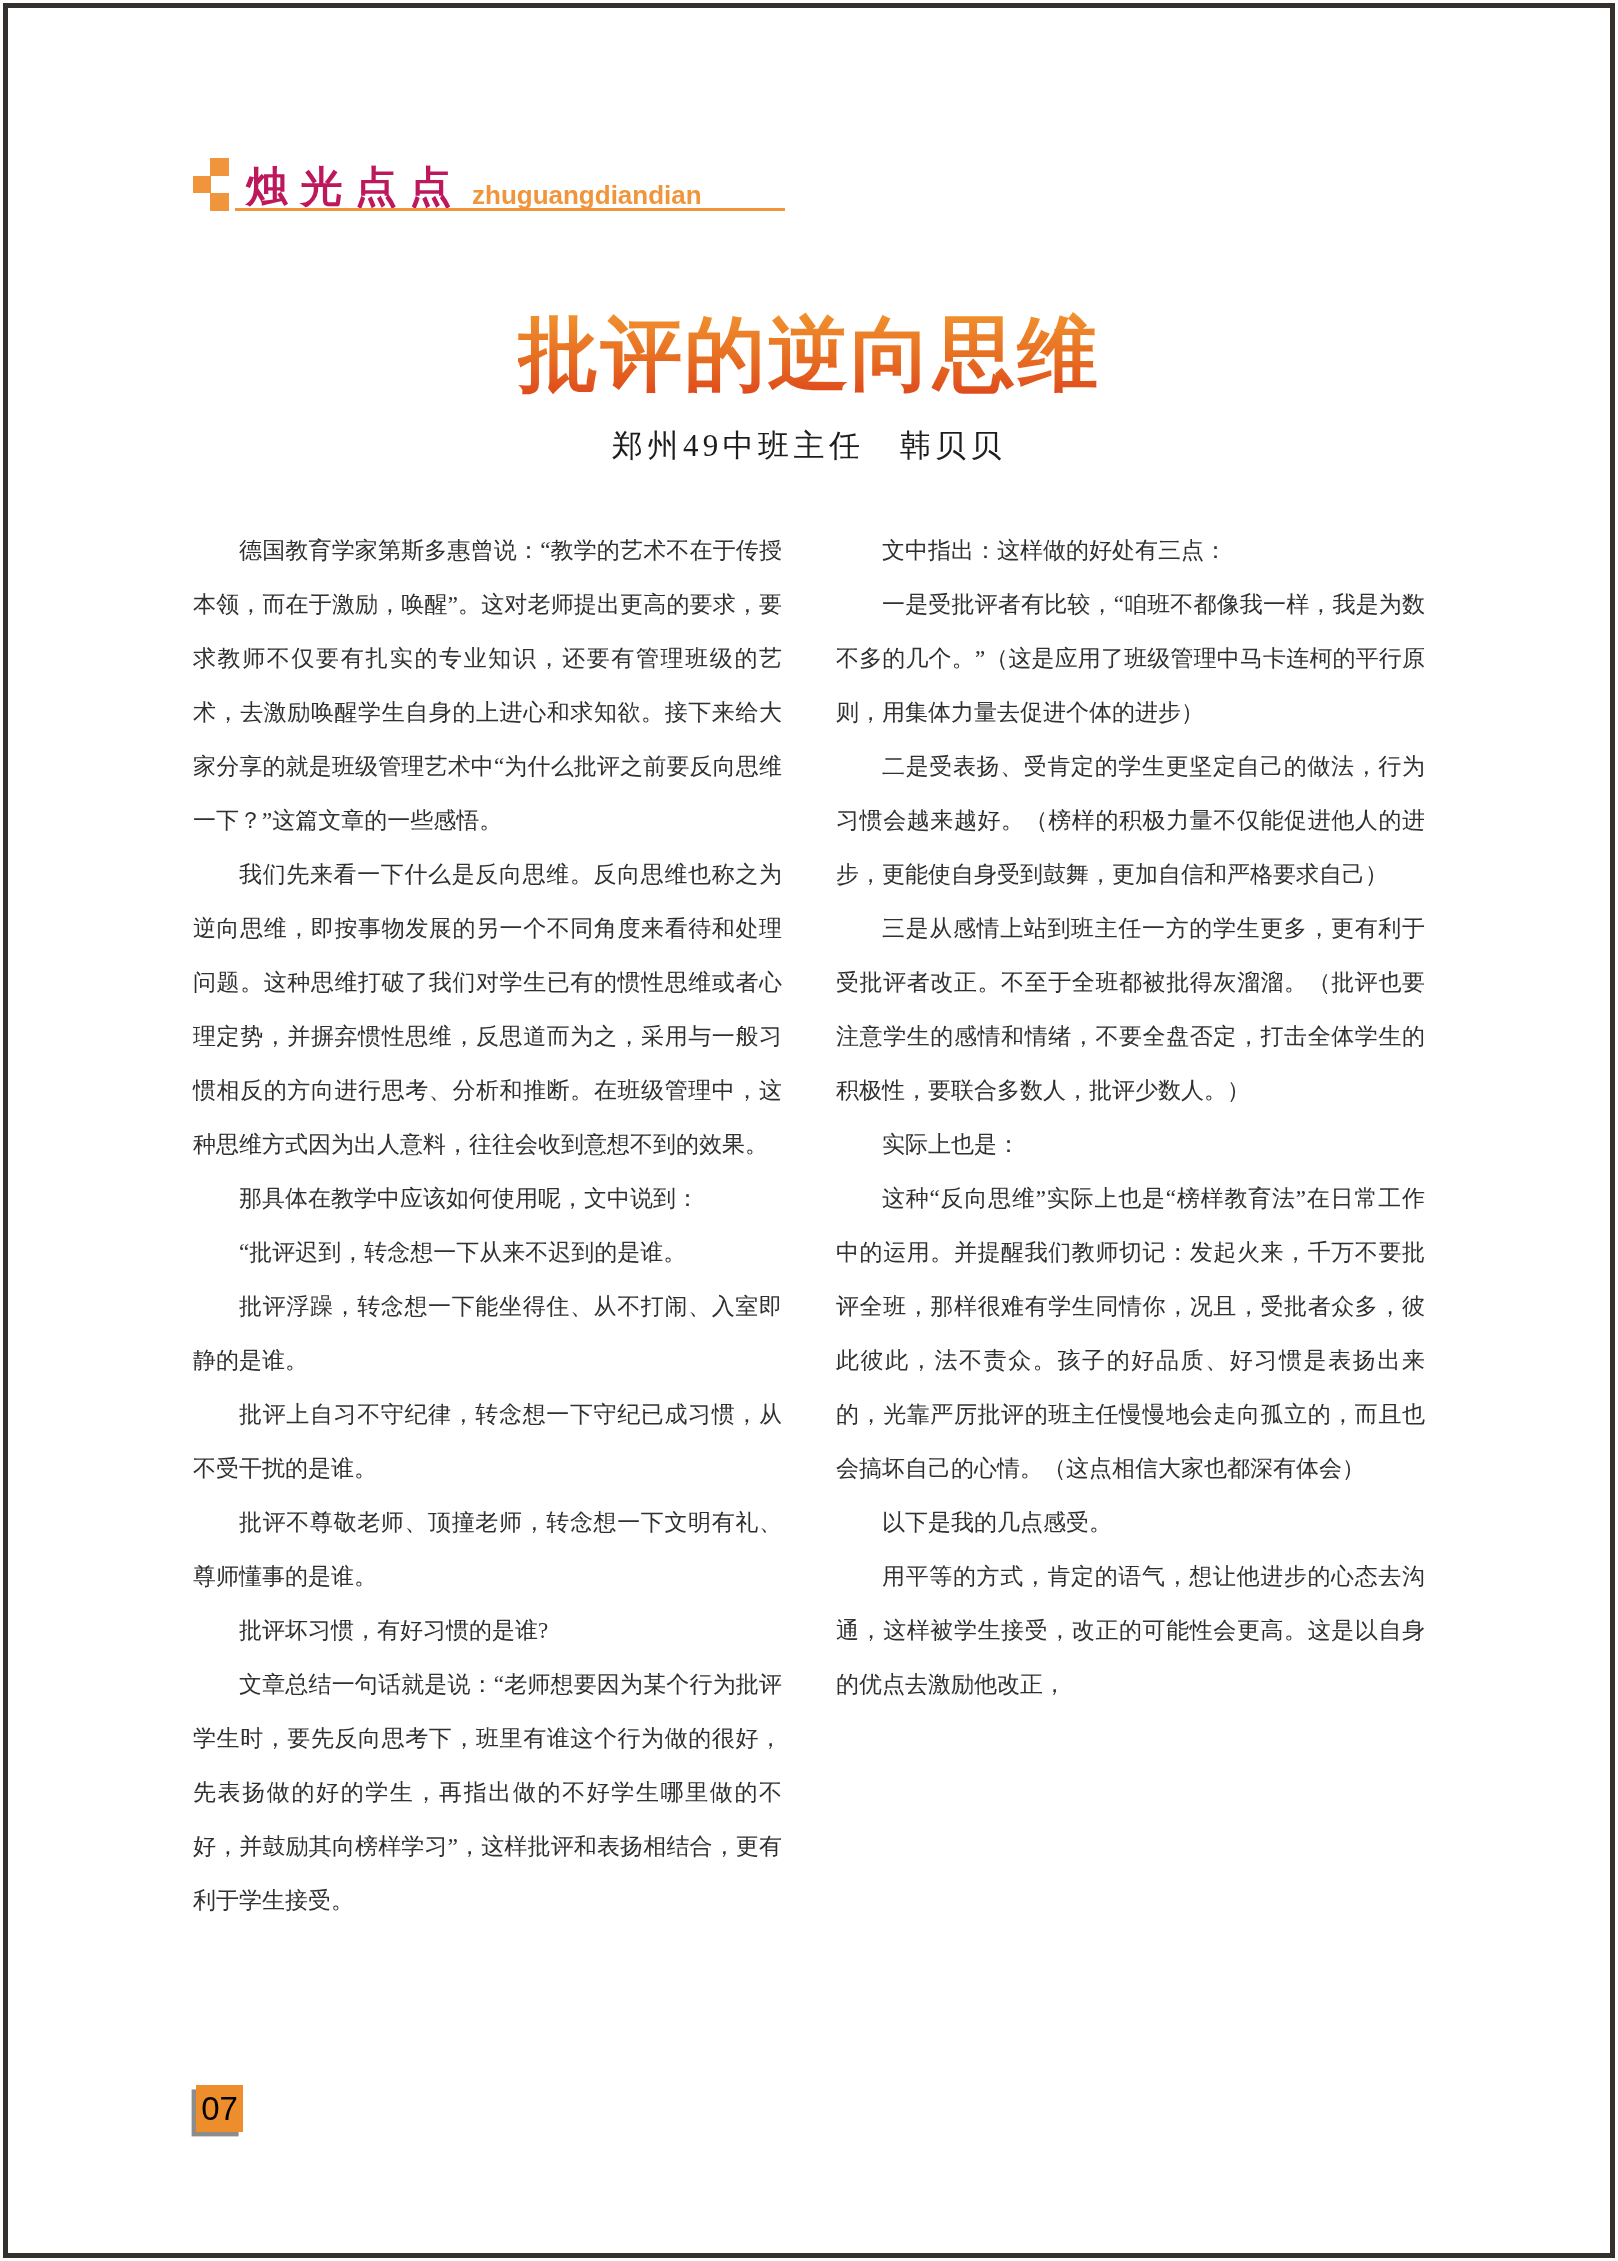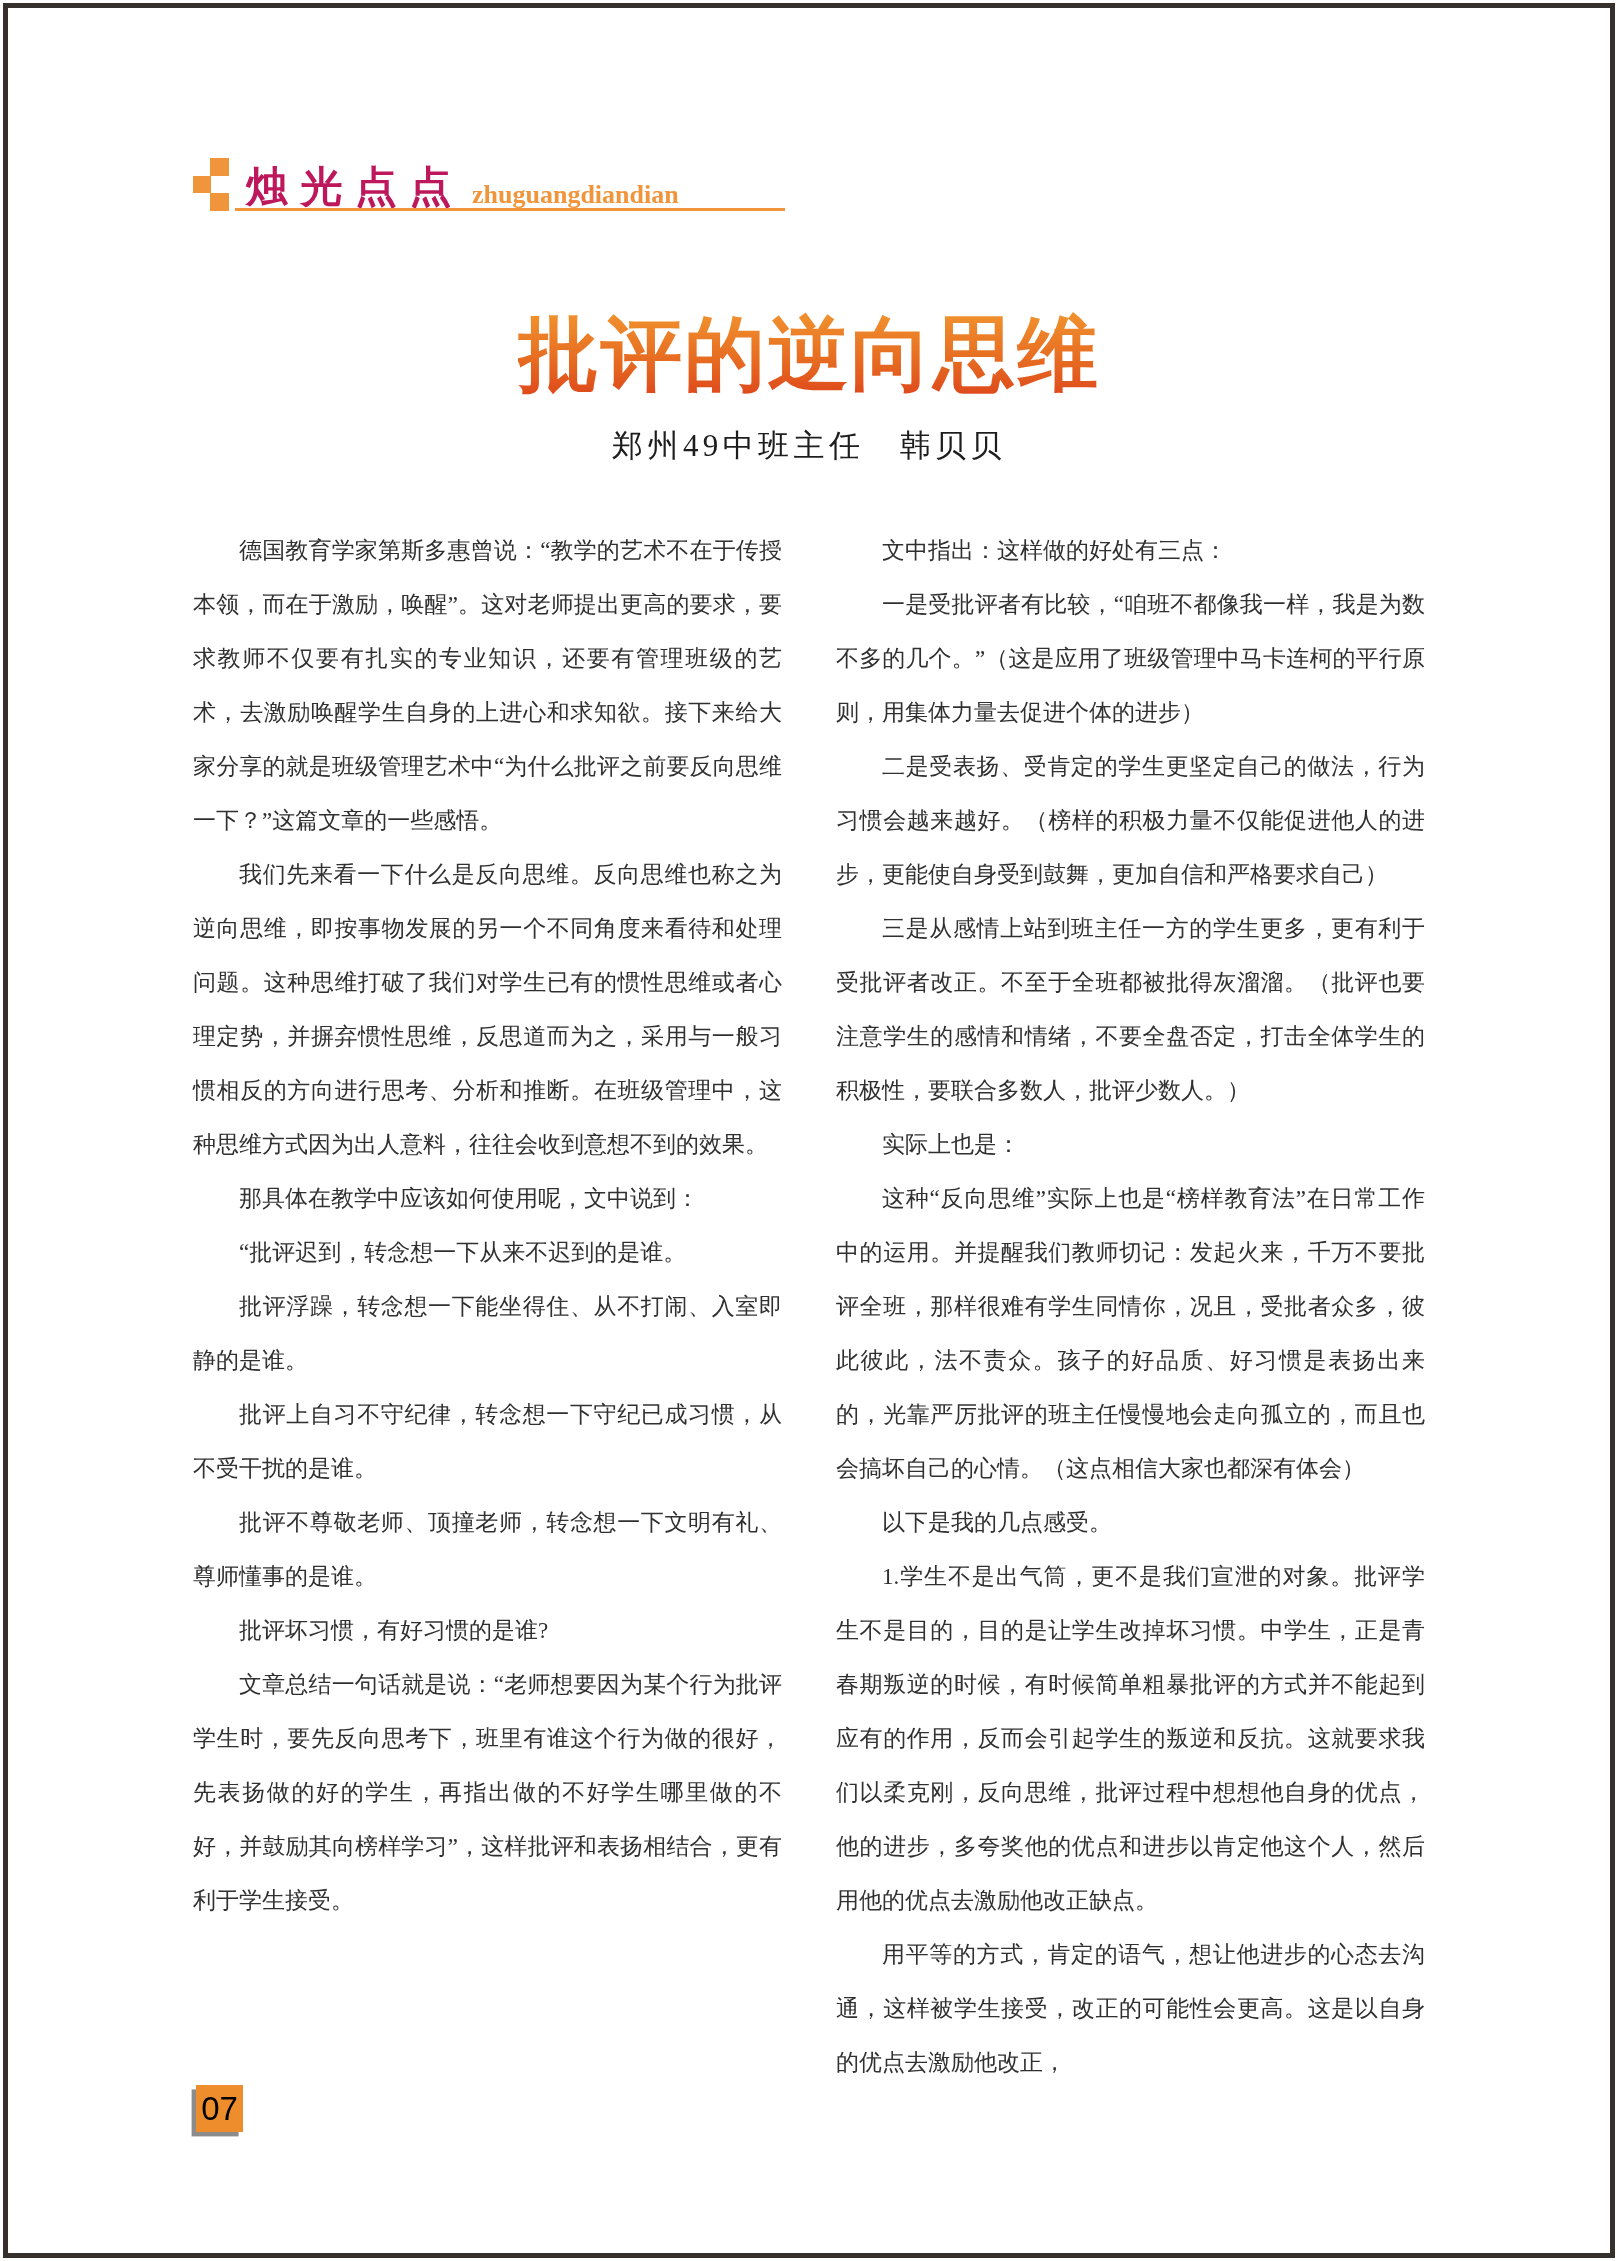--- a/index.html
+++ b/index.html
@@ -22,21 +22,21 @@
   .logo .sq2{left:0;top:17.7px;width:17.7px;height:17.7px;}
   .logo .sq3{left:17px;top:35px;width:19px;height:17.7px;}
   .section-title{
     position:absolute;left:246px;top:164px;
     font-family:"Liberation Sans", sans-serif;
     font-weight:bold;font-size:42px;line-height:46px;
     letter-spacing:12.5px;color:#be185d;white-space:nowrap;
   }
   .section-pinyin{
     position:absolute;left:472px;top:180px;
-    font-family:Liberation Serif, serif;
+    font-family:Liberation Sans, sans-serif;
     font-weight:bold;font-size:26px;color:#F0953B;white-space:nowrap;
   }
   .header-rule{
     position:absolute;left:235px;top:208px;width:550px;height:2.9px;
     background:#F0953B;
   }
   
   .title-wrap{position:absolute;left:193px;top:293px;width:1232px;text-align:center;}
   .title{
     display:inline-block;
@@ -114,20 +114,19 @@
         <p>文章总结一句话就是说：“老师想要因为某个行为批评学生时，要先反向思考下，班里有谁这个行为做的很好，先表扬做的好的学生，再指出做的不好学生哪里做的不好，并鼓励其向榜样学习”，这样批评和表扬相结合，更有利于学生接受。</p>
       </div>
     <div class="col">
         <p>文中指出：这样做的好处有三点：</p>
         <p>一是受批评者有比较，“咱班不都像我一样，我是为数不多的几个。”（这是应用了班级管理中马卡连柯的平行原则，用集体力量去促进个体的进步）</p>
         <p>二是受表扬、受肯定的学生更坚定自己的做法，行为习惯会越来越好。（榜样的积极力量不仅能促进他人的进步，更能使自身受到鼓舞，更加自信和严格要求自己）</p>
         <p>三是从感情上站到班主任一方的学生更多，更有利于受批评者改正。不至于全班都被批得灰溜溜。（批评也要注意学生的感情和情绪，不要全盘否定，打击全体学生的积极性，要联合多数人，批评少数人。）</p>
         <p>实际上也是：</p>
         <p>这种“反向思维”实际上也是“榜样教育法”在日常工作中的运用。并提醒我们教师切记：发起火来，千万不要批评全班，那样很难有学生同情你，况且，受批者众多，彼此彼此，法不责众。孩子的好品质、好习惯是表扬出来的，光靠严厉批评的班主任慢慢地会走向孤立的，而且也会搞坏自己的心情。（这点相信大家也都深有体会）</p>
         <p>以下是我的几点感受。</p>
-        <p>1.学生不是出气筒，更不是我们宣泄的对象。批评学生不是目的，目的是让学生改掉坏习惯。中学生，正是青春期叛逆的时候，有时候简单粗暴批评的方式并不能起到应有的作用，反而会引起学生的叛逆和反抗。这就要求我们以柔克刚，反向思维，批评过程中想想他自身的优点，他的进步，多夸奖他的优点和进步以肯定他这个人，然后用他的优点去激励他改正缺点。</p>
         <p>用平等的方式，肯定的语气，想让他进步的心态去沟通，这样被学生接受，改正的可能性会更高。这是以自身的优点去激励他改正，</p>
       </div>
   </div>
 
   <div class="page-badge">07</div>
 </div>
 
 
 </body></html>

